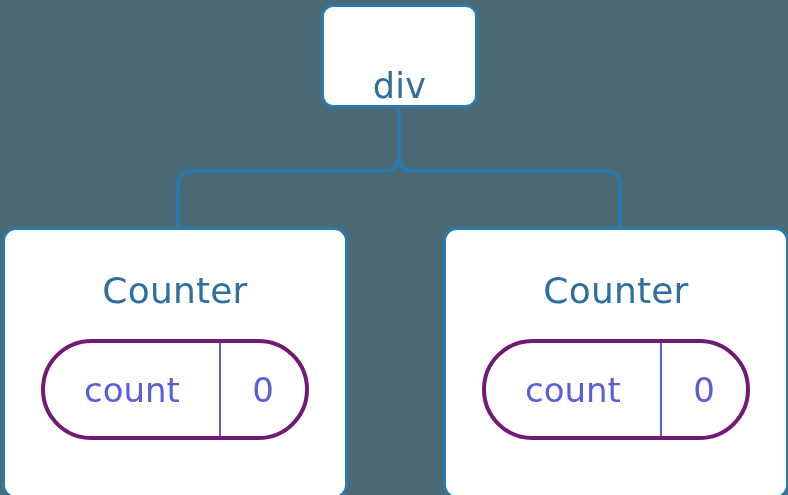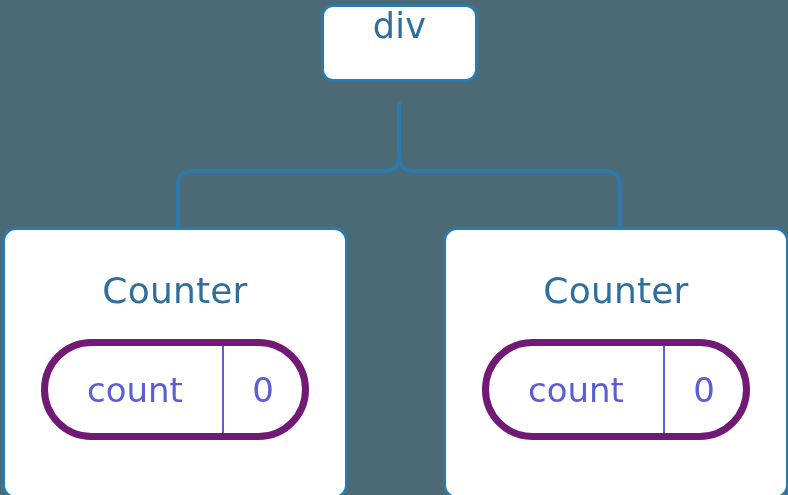--- a/index.html
+++ b/index.html
@@ -38,23 +38,23 @@
     border: 3px solid #2b7aad;
     box-sizing: border-box;
     display: flex;
     flex-direction: column;
     align-items: center;
   }
   .node-root {
     left: 321px;
     top: 4px;
     width: 157px;
-    height: 78px;
+    height: 104px;
     border-radius: 12px;
-    justify-content: flex-start;
+    justify-content: flex-end;
   }
   .node-child {
     top: 227px;
     width: 346px;
     height: 272px;
     border-radius: 14px;
     justify-content: flex-start;
   }
   .node-child.left  { left: 2px; }
   .node-child.right { left: 443px; }
@@ -74,21 +74,21 @@
     font-size: 36px;
     line-height: 40px;
     margin-top: 41px;
   }
 
   
   .state-pill {
     margin-top: 28px;
     width: 268px;
     height: 101px;
-    border: 7px solid #701a75;
+    border: 4px solid #701a75;
     border-radius: 51px;
     box-sizing: border-box;
     display: flex;
     align-items: stretch;
     background: #ffffff;
     overflow: hidden;
   }
   .pill-key,
   .pill-value {
     display: flex;

